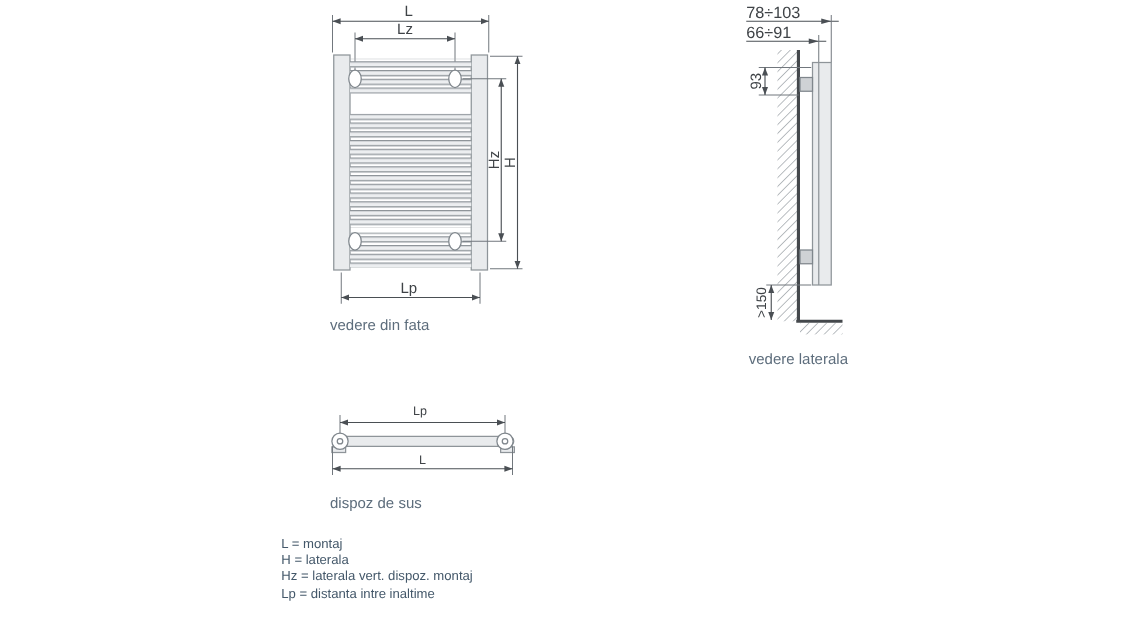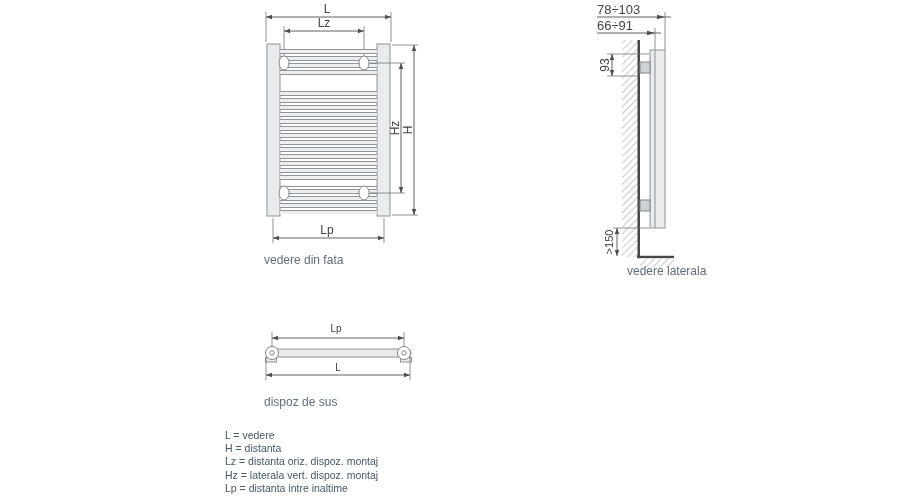--- a/index.html
+++ b/index.html
@@ -144,24 +144,23 @@
     <g>
       <line class="ext" x1="266" y1="357" x2="266" y2="380"></line>
       <line class="ext" x1="410" y1="357" x2="410" y2="380"></line>
       <line class="dim" x1="266" y1="375" x2="410" y2="375" marker-start="url(#arr)" marker-end="url(#arr)"></line>
       <text class="t10" x="338" y="371" text-anchor="middle">L</text>
     </g>
   </g>
 </svg>
 
 <div class="caption" style="left:264px;top:253px;text-align:center;">vedere din fata</div>
-<div class="caption" style="left:599px;top:264px;margin-left:28px;">vedere laterala</div>
+<div class="caption" style="left:599px;top:280px;">vedere laterala</div>
 <div class="caption" style="left:264px;top:395px;">dispoz de sus</div>
 
 <div class="legend">
-  <div>L = vedere</div>
-  <div>H = distanta</div>
-  <div>Lz = distanta oriz. dispoz. montaj</div>
+  <div>L = montaj</div>
+  <div>H = laterala</div>
   <div>Hz = laterala vert. dispoz. montaj</div>
   <div>Lp = distanta intre inaltime</div>
 </div>
 
 </div>
 
 </body></html>

